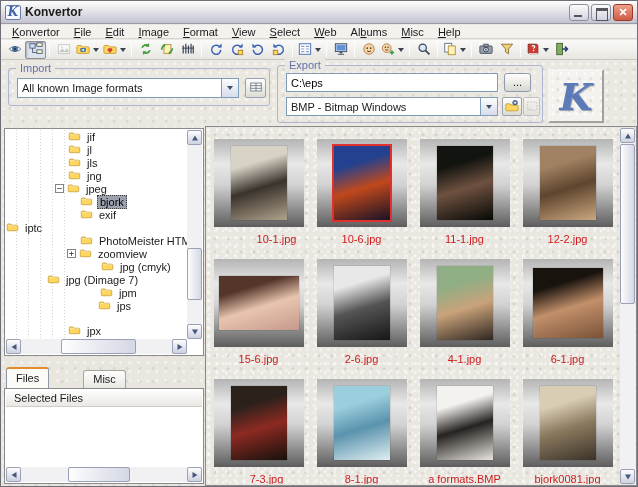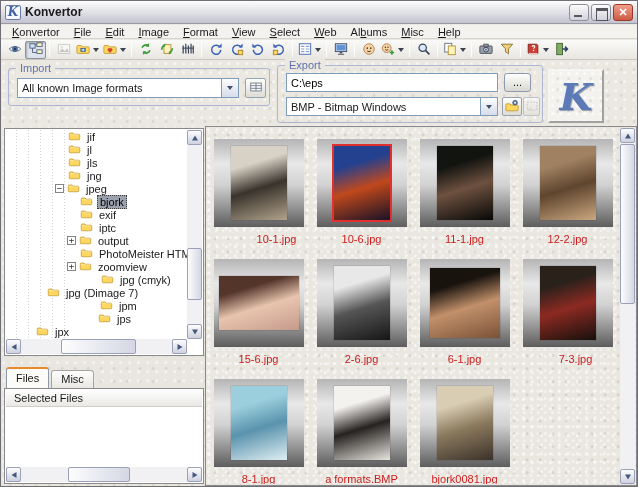--- a/index.html
+++ b/index.html
@@ -130,21 +130,21 @@
     background:linear-gradient(180deg,#fdfdfd,#cfd2e0); }
   .arr { position:absolute; left:50%; top:50%; width:0; height:0; transform:translate(-50%,-50%); }
   .arr.up   { border-left:3.5px solid transparent; border-right:3.5px solid transparent; border-bottom:5px solid #44597f; }
   .arr.down { border-left:3.5px solid transparent; border-right:3.5px solid transparent; border-top:5px solid #44597f; }
   .arr.left { border-top:3.5px solid transparent; border-bottom:3.5px solid transparent; border-right:5px solid #44597f; }
   .arr.right{ border-top:3.5px solid transparent; border-bottom:3.5px solid transparent; border-left:5px solid #44597f; }
   .sb-thumb { position:absolute; border:1px solid #9aa0b5; border-radius:2px;
     background:linear-gradient(90deg,#fdfdfd,#d4d7e4); }
 
   
-  .files-tabs { position:absolute; left:5px; top:241px; height:21px; display:flex; align-items:flex-end; }
+  .files-tabs { position:absolute; left:5px; top:241px; height:21px; display:flex; align-items:flex-end;gap:32px; }
   .files-box { position:absolute; left:3px; top:262px; width:200px; height:96px;
     border:1px solid #8a8a8e; background:#fff; }
   .list-header { position:absolute; left:1px; top:1px; right:1px; height:17px;
     background:linear-gradient(180deg,#fefefe,#e9e8e4); border-bottom:1px solid #cfcdc7;
     line-height:16px; padding-left:8px; }
   .files-hsb { left:1px; right:1px; bottom:1px; }
 
   
   .thumb-panel { position:absolute; left:204px; top:0; right:0; bottom:0; border:1px solid #8a8a8e;
     background-color:#eae7e1;
@@ -460,48 +460,40 @@
               </svg></span>
             <span class="tree-label selected">bjork</span>
           </div>
           <div class="tree-row" style="padding-left: 74px;">
             <span><svg viewBox="0 0 16 16">
                 <path d="M1 5.2C1 4.6 1.4 4 2 4h4l1.4 1.6H14c.6 0 1 .5 1 1V12c0 .6-.4 1-1 1H2c-.6 0-1-.4-1-1z" fill="#ffd75e" stroke="#c29a35"></path>
                 <path d="M1.4 6.2h13.2" stroke="#fff" stroke-width=".7" opacity=".6"></path>
               </svg></span>
             <span class="tree-label">exif</span>
           </div>
+          <div class="tree-row" style="">
+            <span><svg viewBox="0 0 16 16">
+                <path d="M1 5.2C1 4.6 1.4 4 2 4h4l1.4 1.6H14c.6 0 1 .5 1 1V12c0 .6-.4 1-1 1H2c-.6 0-1-.4-1-1z" fill="#ffd75e" stroke="#c29a35"></path>
+                <path d="M1.4 6.2h13.2" stroke="#fff" stroke-width=".7" opacity=".6"></path>
+              </svg></span>
+            <span class="tree-label">iptc</span>
+          </div>
           <div class="tree-row" style="padding-left: 74px;">
             <span><svg viewBox="0 0 16 16">
                 <path d="M1 5.2C1 4.6 1.4 4 2 4h4l1.4 1.6H14c.6 0 1 .5 1 1V12c0 .6-.4 1-1 1H2c-.6 0-1-.4-1-1z" fill="#ffd75e" stroke="#c29a35"></path>
                 <path d="M1.4 6.2h13.2" stroke="#fff" stroke-width=".7" opacity=".6"></path>
               </svg></span>
-            <span class="tree-label">iptc</span>
+            <span class="tree-label">PhotoMeister HTML-...</span>
           </div>
           <div class="tree-row" style="padding-left: 61px;">
             <span class="expander plus"></span>
             <span><svg viewBox="0 0 16 16">
                 <path d="M1 5.2C1 4.6 1.4 4 2 4h4l1.4 1.6H14c.6 0 1 .5 1 1V12c0 .6-.4 1-1 1H2c-.6 0-1-.4-1-1z" fill="#ffd75e" stroke="#c29a35"></path>
                 <path d="M1.4 6.2h13.2" stroke="#fff" stroke-width=".7" opacity=".6"></path>
               </svg></span>
-            <span class="tree-label">output</span>
-          </div>
-          <div class="tree-row" style="padding-left: 74px;">
-            <span><svg viewBox="0 0 16 16">
-                <path d="M1 5.2C1 4.6 1.4 4 2 4h4l1.4 1.6H14c.6 0 1 .5 1 1V12c0 .6-.4 1-1 1H2c-.6 0-1-.4-1-1z" fill="#ffd75e" stroke="#c29a35"></path>
-                <path d="M1.4 6.2h13.2" stroke="#fff" stroke-width=".7" opacity=".6"></path>
-              </svg></span>
-            <span class="tree-label">PhotoMeister HTML-...</span>
-          </div>
-          <div class="tree-row" style="padding-left: 61px;">
-            <span class="expander plus"></span>
-            <span><svg viewBox="0 0 16 16">
-                <path d="M1 5.2C1 4.6 1.4 4 2 4h4l1.4 1.6H14c.6 0 1 .5 1 1V12c0 .6-.4 1-1 1H2c-.6 0-1-.4-1-1z" fill="#ffd75e" stroke="#c29a35"></path>
-                <path d="M1.4 6.2h13.2" stroke="#fff" stroke-width=".7" opacity=".6"></path>
-              </svg></span>
             <span class="tree-label">zoomview</span>
           </div>
           <div class="tree-row" style="padding-left: 95px;">
             <span><svg viewBox="0 0 16 16">
                 <path d="M1 5.2C1 4.6 1.4 4 2 4h4l1.4 1.6H14c.6 0 1 .5 1 1V12c0 .6-.4 1-1 1H2c-.6 0-1-.4-1-1z" fill="#ffd75e" stroke="#c29a35"></path>
                 <path d="M1.4 6.2h13.2" stroke="#fff" stroke-width=".7" opacity=".6"></path>
               </svg></span>
             <span class="tree-label">jpg (cmyk)</span>
           </div>
           <div class="tree-row" style="padding-left: 41px;">
@@ -518,21 +510,21 @@
               </svg></span>
             <span class="tree-label">jpm</span>
           </div>
           <div class="tree-row" style="padding-left: 92px;">
             <span><svg viewBox="0 0 16 16">
                 <path d="M1 5.2C1 4.6 1.4 4 2 4h4l1.4 1.6H14c.6 0 1 .5 1 1V12c0 .6-.4 1-1 1H2c-.6 0-1-.4-1-1z" fill="#ffd75e" stroke="#c29a35"></path>
                 <path d="M1.4 6.2h13.2" stroke="#fff" stroke-width=".7" opacity=".6"></path>
               </svg></span>
             <span class="tree-label">jps</span>
           </div>
-          <div class="tree-row" style="padding-left: 30px;">
+          <div class="tree-row" style="padding-left: 62px; margin-top: 12px;">
             <span><svg viewBox="0 0 16 16">
                 <path d="M1 5.2C1 4.6 1.4 4 2 4h4l1.4 1.6H14c.6 0 1 .5 1 1V12c0 .6-.4 1-1 1H2c-.6 0-1-.4-1-1z" fill="#ffd75e" stroke="#c29a35"></path>
                 <path d="M1.4 6.2h13.2" stroke="#fff" stroke-width=".7" opacity=".6"></path>
               </svg></span>
             <span class="tree-label">jpx</span>
           </div>
           <div class="tree-row" style="padding-left: 62px;">
             <span><svg viewBox="0 0 16 16">
                 <path d="M1 5.2C1 4.6 1.4 4 2 4h4l1.4 1.6H14c.6 0 1 .5 1 1V12c0 .6-.4 1-1 1H2c-.6 0-1-.4-1-1z" fill="#ffd75e" stroke="#c29a35"></path>
                 <path d="M1.4 6.2h13.2" stroke="#fff" stroke-width=".7" opacity=".6"></path>
@@ -613,20 +605,26 @@
             <div class="thumb-label" style="color: rgb(203, 29, 29);">15-6.jpg</div>
           </div>
           <div class="thumb-cell">
             <div class="thumb-tile">
               <div class="thumb-photo" style="width: 56px; height: 74px; background: linear-gradient(163deg, rgb(232, 232, 232) 0%, rgb(232, 232, 232) 26%, rgb(85, 85, 85) 56%, rgb(22, 22, 22) 100%);"></div>
             </div>
             <div class="thumb-label" style="color: rgb(203, 29, 29);">2-6.jpg</div>
           </div>
           <div class="thumb-cell">
             <div class="thumb-tile">
+              <div class="thumb-photo" style="width: 56px; height: 74px; background: linear-gradient(163deg, rgb(143, 174, 132) 0%, rgb(143, 174, 132) 26%, rgb(201, 162, 122) 56%, rgb(46, 38, 32) 100%);"></div>
+            </div>
+            <div class="thumb-label" style="color: rgb(203, 29, 29);">4-1.jpg</div>
+          </div>
+          <div class="thumb-cell">
+            <div class="thumb-tile">
               <div class="thumb-photo" style="width: 70px; height: 70px; background: linear-gradient(163deg, rgb(25, 19, 14) 0%, rgb(25, 19, 14) 26%, rgb(194, 144, 106) 56%, rgb(122, 82, 56) 100%);"></div>
             </div>
             <div class="thumb-label" style="color: rgb(203, 29, 29);">6-1.jpg</div>
           </div>
           <div class="thumb-cell">
             <div class="thumb-tile">
               <div class="thumb-photo" style="width: 56px; height: 74px; background: linear-gradient(163deg, rgb(42, 33, 27) 0%, rgb(42, 33, 27) 26%, rgb(140, 42, 34) 56%, rgb(23, 16, 12) 100%);"></div>
             </div>
             <div class="thumb-label" style="color: rgb(203, 29, 29); margin-left: 16px;">7-3.jpg</div>
           </div>

